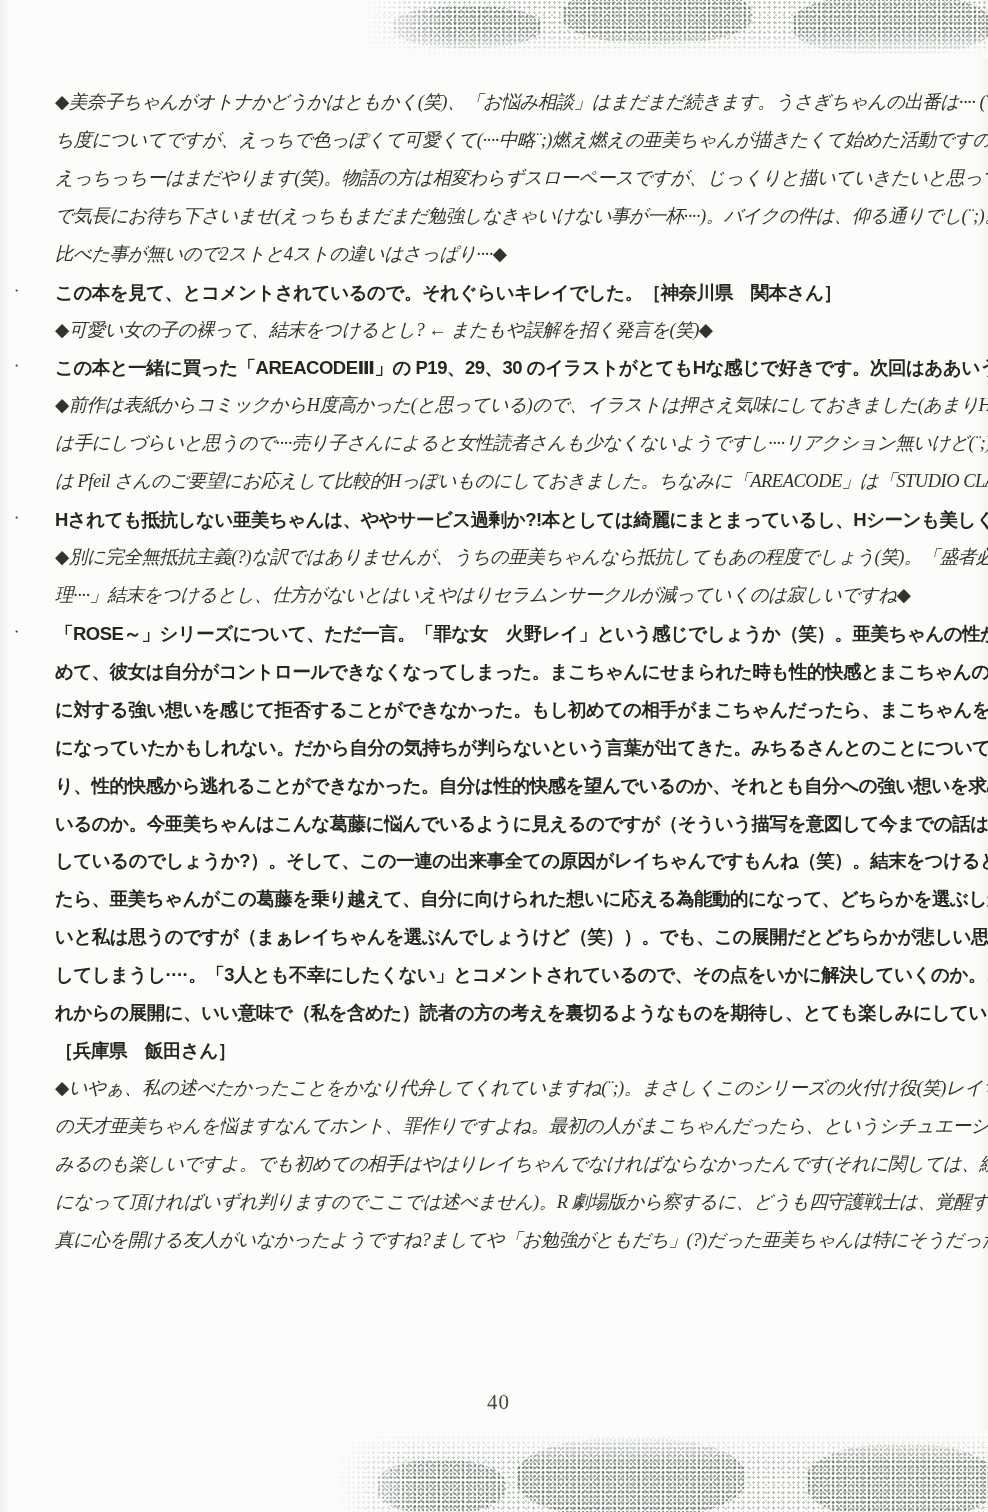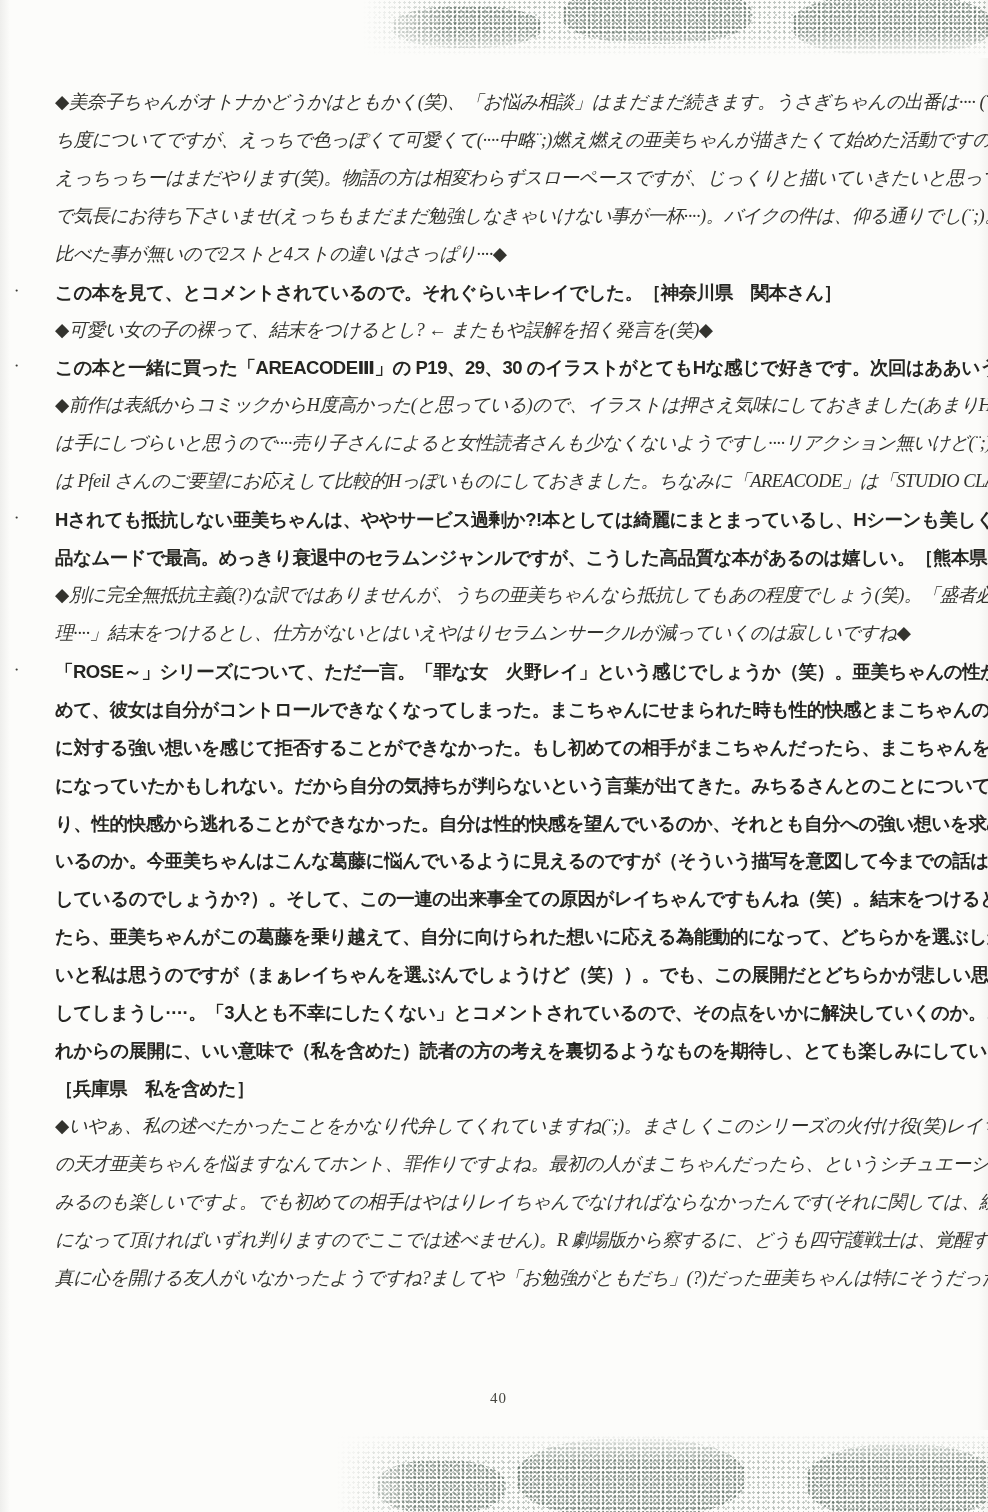--- a/index.html
+++ b/index.html
@@ -72,21 +72,21 @@
   .bullet {
     position:absolute; left:-45px; top:0;
     width:14px; height:37.93px; line-height:34px;
     font-size:13px; color:#3a3a35; font-style:normal;
     font-family:"DejaVu Sans",sans-serif;
   }
   .page-number {
     position:absolute; left:0; top:1390px; width:966px;
     text-align:center;
     font-family:"Liberation Serif","DejaVu Serif",serif;
-    font-size:15px; color:#45453f; letter-spacing:1px;padding-left:31px;
+    font-size:21px; color:#45453f; letter-spacing:1px;padding-left:31px;
   }
 </style>
 </head>
 <body>
 
 <div class="page">
 
   <div class="halftone band-top">
     <div class="blob" style="left:200px; top:-14px; width:190px; height:58px;"></div>
     <div class="blob" style="left:430px; top:-6px; width:200px; height:62px;"></div>
@@ -121,40 +121,39 @@
         <div class="line">この本と一緒に買った「AREACODEⅢ」の P19、29、30 のイラストがとてもHな感じで好きです。次回はああいう感じの</div>
       </div>
       <div class="para response">
         <div class="line">◆前作は表紙からコミックからH度高かった(と思っている)ので、イラストは押さえ気味にしておきました(あまりHだと女性に</div>
         <div class="line">は手にしづらいと思うので····売り子さんによると女性読者さんも少なくないようですし····リアクション無いけど(¨;))。今回</div>
         <div class="line">は Pfeil さんのご要望にお応えして比較的Hっぽいものにしておきました。ちなみに「AREACODE」は「STUDIO CLAIM(す</div>
       </div>
       <div class="para reader">
         <span class="bullet">・</span>
         <div class="line">Hされても抵抗しない亜美ちゃんは、ややサービス過剰か?!本としては綺麗にまとまっているし、Hシーンも美しく上</div>
-        <div class="line">品なムードで最高。めっきり衰退中のセラムンジャンルですが、こうした高品質な本があるのは嬉しい。［熊本県</div>
       </div>
       <div class="para response">
         <div class="line">◆別に完全無抵抗主義(?)な訳ではありませんが、うちの亜美ちゃんなら抵抗してもあの程度でしょう(笑)。「盛者必衰の</div>
         <div class="line">理····」結末をつけるとし、仕方がないとはいえやはりセラムンサークルが減っていくのは寂しいですね◆</div>
       </div>
       <div class="para reader">
         <span class="bullet">・</span>
         <div class="line">「ROSE～」シリーズについて、ただ一言。「罪な女　火野レイ」という感じでしょうか（笑）。亜美ちゃんの性が目覚</div>
         <div class="line">めて、彼女は自分がコントロールできなくなってしまった。まこちゃんにせまられた時も性的快感とまこちゃんの自分</div>
         <div class="line">に対する強い想いを感じて拒否することができなかった。もし初めての相手がまこちゃんだったら、まこちゃんを好き</div>
         <div class="line">になっていたかもしれない。だから自分の気持ちが判らないという言葉が出てきた。みちるさんとのことについても然</div>
         <div class="line">り、性的快感から逃れることができなかった。自分は性的快感を望んでいるのか、それとも自分への強い想いを求めて</div>
         <div class="line">いるのか。今亜美ちゃんはこんな葛藤に悩んでいるように見えるのですが（そういう描写を意図して今までの話は展開</div>
         <div class="line">しているのでしょうか?）。そして、この一連の出来事全ての原因がレイちゃんですもんね（笑）。結末をつけるとし</div>
         <div class="line">たら、亜美ちゃんがこの葛藤を乗り越えて、自分に向けられた想いに応える為能動的になって、どちらかを選ぶしかな</div>
         <div class="line">いと私は思うのですが（まぁレイちゃんを選ぶんでしょうけど（笑））。でも、この展開だとどちらかが悲しい思いを</div>
         <div class="line">してしまうし····。「3人とも不幸にしたくない」とコメントされているので、その点をいかに解決していくのか。こ</div>
         <div class="line">れからの展開に、いい意味で（私を含めた）読者の方の考えを裏切るようなものを期待し、とても楽しみにしています。</div>
-        <div class="line">［兵庫県　私を含めた］</div>
+        <div class="line">［兵庫県　飯田さん］</div>
       </div>
       <div class="para response">
         <div class="line">◆いやぁ、私の述べたかったことをかなり代弁してくれていますね(¨;)。まさしくこのシリーズの火付け役(笑)レイちゃん。あ</div>
         <div class="line">の天才亜美ちゃんを悩ますなんてホント、罪作りですよね。最初の人がまこちゃんだったら、というシチュエーションを考えて</div>
         <div class="line">みるのも楽しいですよ。でも初めての相手はやはりレイちゃんでなければならなかったんです(それに関しては、続刊をご覧</div>
         <div class="line">になって頂ければいずれ判りますのでここでは述べません)。R 劇場版から察するに、どうも四守護戦士は、覚醒するまでは</div>
         <div class="line">真に心を開ける友人がいなかったようですね?ましてや「お勉強がともだち」(?)だった亜美ちゃんは特にそうだったのではな</div>
       </div>
     </div>
 

